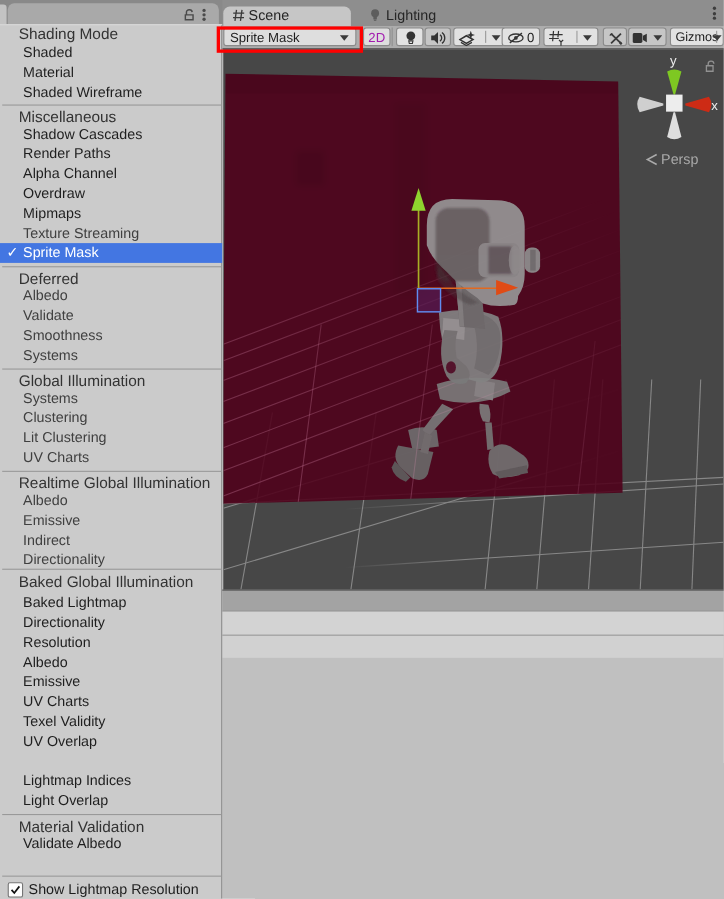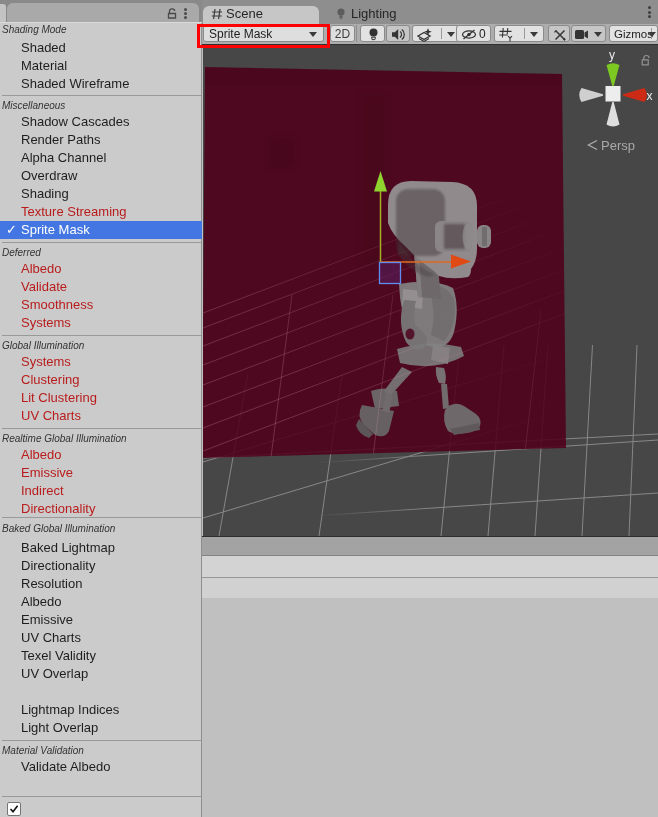--- a/index.html
+++ b/index.html
@@ -16,22 +16,22 @@
 .btnmed{background:#c6c6c6;}
 .arr{position:absolute;width:0;height:0;border-left:4.5px solid transparent;border-right:4.5px solid transparent;border-top:5.5px solid #3a3a3a;}
 .vdiv{position:absolute;top:2px;bottom:2px;width:1px;background:#9a9a9a;}
 
 #scene{left:203px;top:45px;width:455px;height:491px;background:#474747;overflow:hidden;}
 
 .bbar{left:202px;width:456px;}
 
 #menu{left:0;top:22px;width:202px;height:795px;background:#cbcbcb;border-right:1px solid #8f8f8f;box-sizing:border-box;}
 .mi{position:absolute;left:21px;height:18px;line-height:18px;font-size:13px;color:#1e1e1e;white-space:nowrap;}
-.mh{position:absolute;left:2px;height:14px;line-height:14px;font-size:10px;color:#333;white-space:nowrap;font-style:italic;}
-.dis{color:#b91c1c;}
+.mh{position:absolute;left:17px;height:14px;line-height:14px;font-size:14px;color:#333;white-space:nowrap;}
+.dis{color:#404040;}
 .msep{position:absolute;left:2px;width:199px;height:1px;background:#999;}
 
 #redrect{left:197px;top:24px;width:127px;height:18px;border:3px solid #fe0000;z-index:50;}
 </style></head><body>
 <div id="root">
 
   <div class="abs bbar" style="left:0;top:536px;height:1px;background:#2e2e2e;width:658px;"></div>
   <div class="abs bbar" style="top:537px;height:18px;background:#a3a3a3;"></div>
   <div class="abs bbar" style="top:555px;height:1px;background:#838383;"></div>
   <div class="abs bbar" style="top:556px;height:21px;background:#d3d3d3;"></div>
@@ -68,21 +68,21 @@
     <div style="width:3px;height:3px;background:#3d3d3d;border-radius:50%;margin-bottom:1.5px"></div>
     <div style="width:3px;height:3px;background:#3d3d3d;border-radius:50%;margin-bottom:1.5px"></div>
     <div style="width:3px;height:3px;background:#3d3d3d;border-radius:50%"></div>
   </div>
 
   <div class="abs" id="toolbar">
     <div class="btn" style="left:1px;width:121px;background:#dedede;">
       <span style="position:absolute;left:5px;top:1px;line-height:15px;font-size:12px;color:#1d1d1d;">Sprite Mask</span>
       <span class="arr" style="right:6px;top:6px;"></span>
     </div>
-    <div class="btn" style="left:128px;width:25px;background:#dedede;text-align:center;font-size:12px;color:#404040;line-height:16px;">2D</div>
+    <div class="btn" style="left:128px;width:25px;background:#dedede;text-align:center;font-size:12px;color:#a21caf;line-height:16px;">2D</div>
     <div style="position:absolute;left:154px;top:1px;width:1px;height:17px;background:#8e8e8e;"></div>
     <div class="btn" style="left:158px;width:25px;">
       <svg style="position:absolute;left:7px;top:2px" width="11" height="13" viewBox="0 0 11 13">
           <circle cx="5.5" cy="4.6" r="4" fill="#333"></circle>
           <path d="M3.6 9.2 L7.4 9.2 L6.9 11.6 L4.1 11.6 Z" fill="none" stroke="#333" stroke-width="1"></path>
         </svg>
     </div>
     <div class="btn btnmed" style="left:184px;width:24px;">
       <svg style="position:absolute;left:4px;top:2px" width="15" height="13" viewBox="0 0 15 13">
           <polygon points="1,4.3 3.8,4.3 7.2,1 7.2,12 3.8,8.7 1,8.7" fill="#333"></polygon>
@@ -270,21 +270,21 @@
       <div class="mh" style="top:1px">Shading Mode</div>
       <div class="mi" style="top:16.5px">Shaded</div>
       <div class="mi" style="top:34.5px">Material</div>
       <div class="mi" style="top:52.5px">Shaded Wireframe</div>
       <div class="msep" style="top:73px"></div>
       <div class="mh" style="top:76.5px">Miscellaneous</div>
       <div class="mi" style="top:91px">Shadow Cascades</div>
       <div class="mi" style="top:109px">Render Paths</div>
       <div class="mi" style="top:127px">Alpha Channel</div>
       <div class="mi" style="top:145px">Overdraw</div>
-      <div class="mi" style="top:163px">Shading</div>
+      <div class="mi" style="top:163px">Mipmaps</div>
       <div class="mi dis" style="top:181px">Texture Streaming</div>
       <div style="position:absolute;left:0;top:199px;width:202px;height:18px;background:#4376e2"></div>
       <div style="position:absolute;left:6px;top:199px;height:18px;line-height:18px;font-size:13px;color:#fff">✓</div>
       <div class="mi" style="top:199px;color:#fff">Sprite Mask</div>
       <div class="msep" style="top:220px"></div>
       <div class="mh" style="top:223.5px">Deferred</div>
       <div class="mi dis" style="top:238px">Albedo</div>
       <div class="mi dis" style="top:256px">Validate</div>
       <div class="mi dis" style="top:274px">Smoothness</div>
       <div class="mi dis" style="top:292px">Systems</div>
@@ -314,16 +314,17 @@
       <div class="mi" style="top:697px">Light Overlap</div>
       <div class="msep" style="top:718px"></div>
       <div class="mh" style="top:721.5px">Material Validation</div>
       <div class="mi" style="top:736px">Validate Albedo</div>
       <div class="msep" style="top:774px"></div>
       <div style="position:absolute;left:7px;top:780px;width:12px;height:12px;background:#fdfdfd;border:1px solid #757575;border-radius:2px;">
         <svg width="12" height="12" viewBox="0 0 12 12" style="position:absolute;left:0;top:0">
           <path d="M2.5 6 L5 8.8 L9.6 2.8" fill="none" stroke="#111" stroke-width="1.6"></path>
         </svg>
       </div>
+      <div class="mi" style="left:26px;top:777.5px">Show Lightmap Resolution</div>
     </div>
 
   <div class="abs" id="redrect"></div>
 </div>
 
 </body></html>

